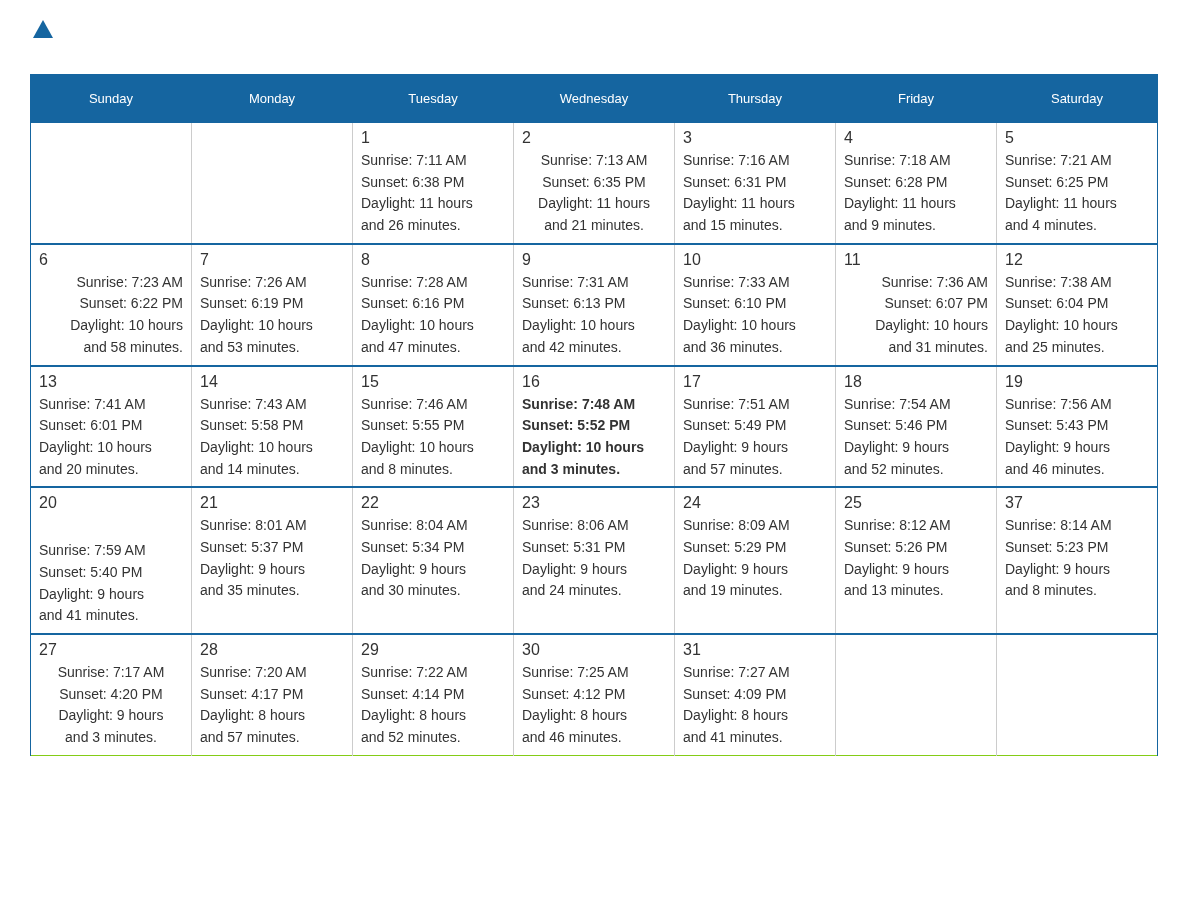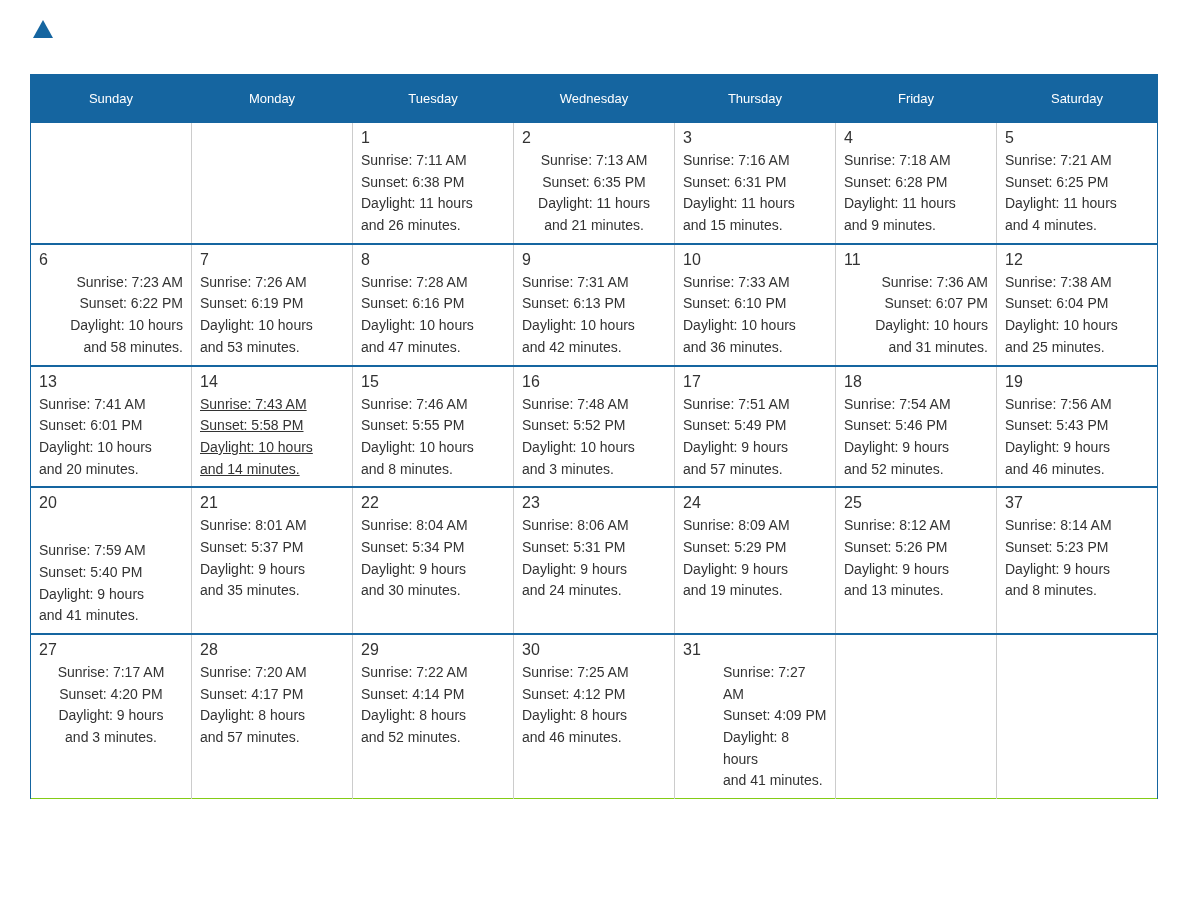--- a/index.html
+++ b/index.html
@@ -231,35 +231,35 @@
       <tr>
         <td>
           <span class="day-number">13</span>
           <div class="day-info" style="white-space: pre-line;">Sunrise: 7:41 AM
 Sunset: 6:01 PM
 Daylight: 10 hours
 and 20 minutes.</div>
         </td>
         <td>
           <span class="day-number">14</span>
-          <div class="day-info" style="white-space: pre-line; text-decoration: underline;">Sunrise: 7:43 AM
+          <div class="day-info" style="white-space: pre-line;">Sunrise: 7:43 AM
 Sunset: 5:58 PM
 Daylight: 10 hours
 and 14 minutes.</div>
         </td>
         <td>
           <span class="day-number">15</span>
           <div class="day-info" style="white-space: pre-line;">Sunrise: 7:46 AM
 Sunset: 5:55 PM
 Daylight: 10 hours
 and 8 minutes.</div>
         </td>
         <td>
           <span class="day-number">16</span>
-          <div class="day-info" style="white-space: pre-line;">Sunrise: 7:48 AM
+          <div class="day-info" style="white-space: pre-line; font-weight: bold;">Sunrise: 7:48 AM
 Sunset: 5:52 PM
 Daylight: 10 hours
 and 3 minutes.</div>
         </td>
         <td>
           <span class="day-number">17</span>
           <div class="day-info" style="white-space: pre-line;">Sunrise: 7:51 AM
 Sunset: 5:49 PM
 Daylight: 9 hours
 and 57 minutes.</div>
@@ -354,21 +354,21 @@
         </td>
         <td>
           <span class="day-number">30</span>
           <div class="day-info" style="white-space: pre-line;">Sunrise: 7:25 AM
 Sunset: 4:12 PM
 Daylight: 8 hours
 and 46 minutes.</div>
         </td>
         <td>
           <span class="day-number">31</span>
-          <div class="day-info" style="white-space: pre-line; margin-left: 40px;">Sunrise: 7:27 AM
+          <div class="day-info" style="white-space: pre-line;">Sunrise: 7:27 AM
 Sunset: 4:09 PM
 Daylight: 8 hours
 and 41 minutes.</div>
         </td>
         <td class="empty-cell"></td>
         <td class="empty-cell"></td>
       </tr>
     </tbody>
 </table>
 

